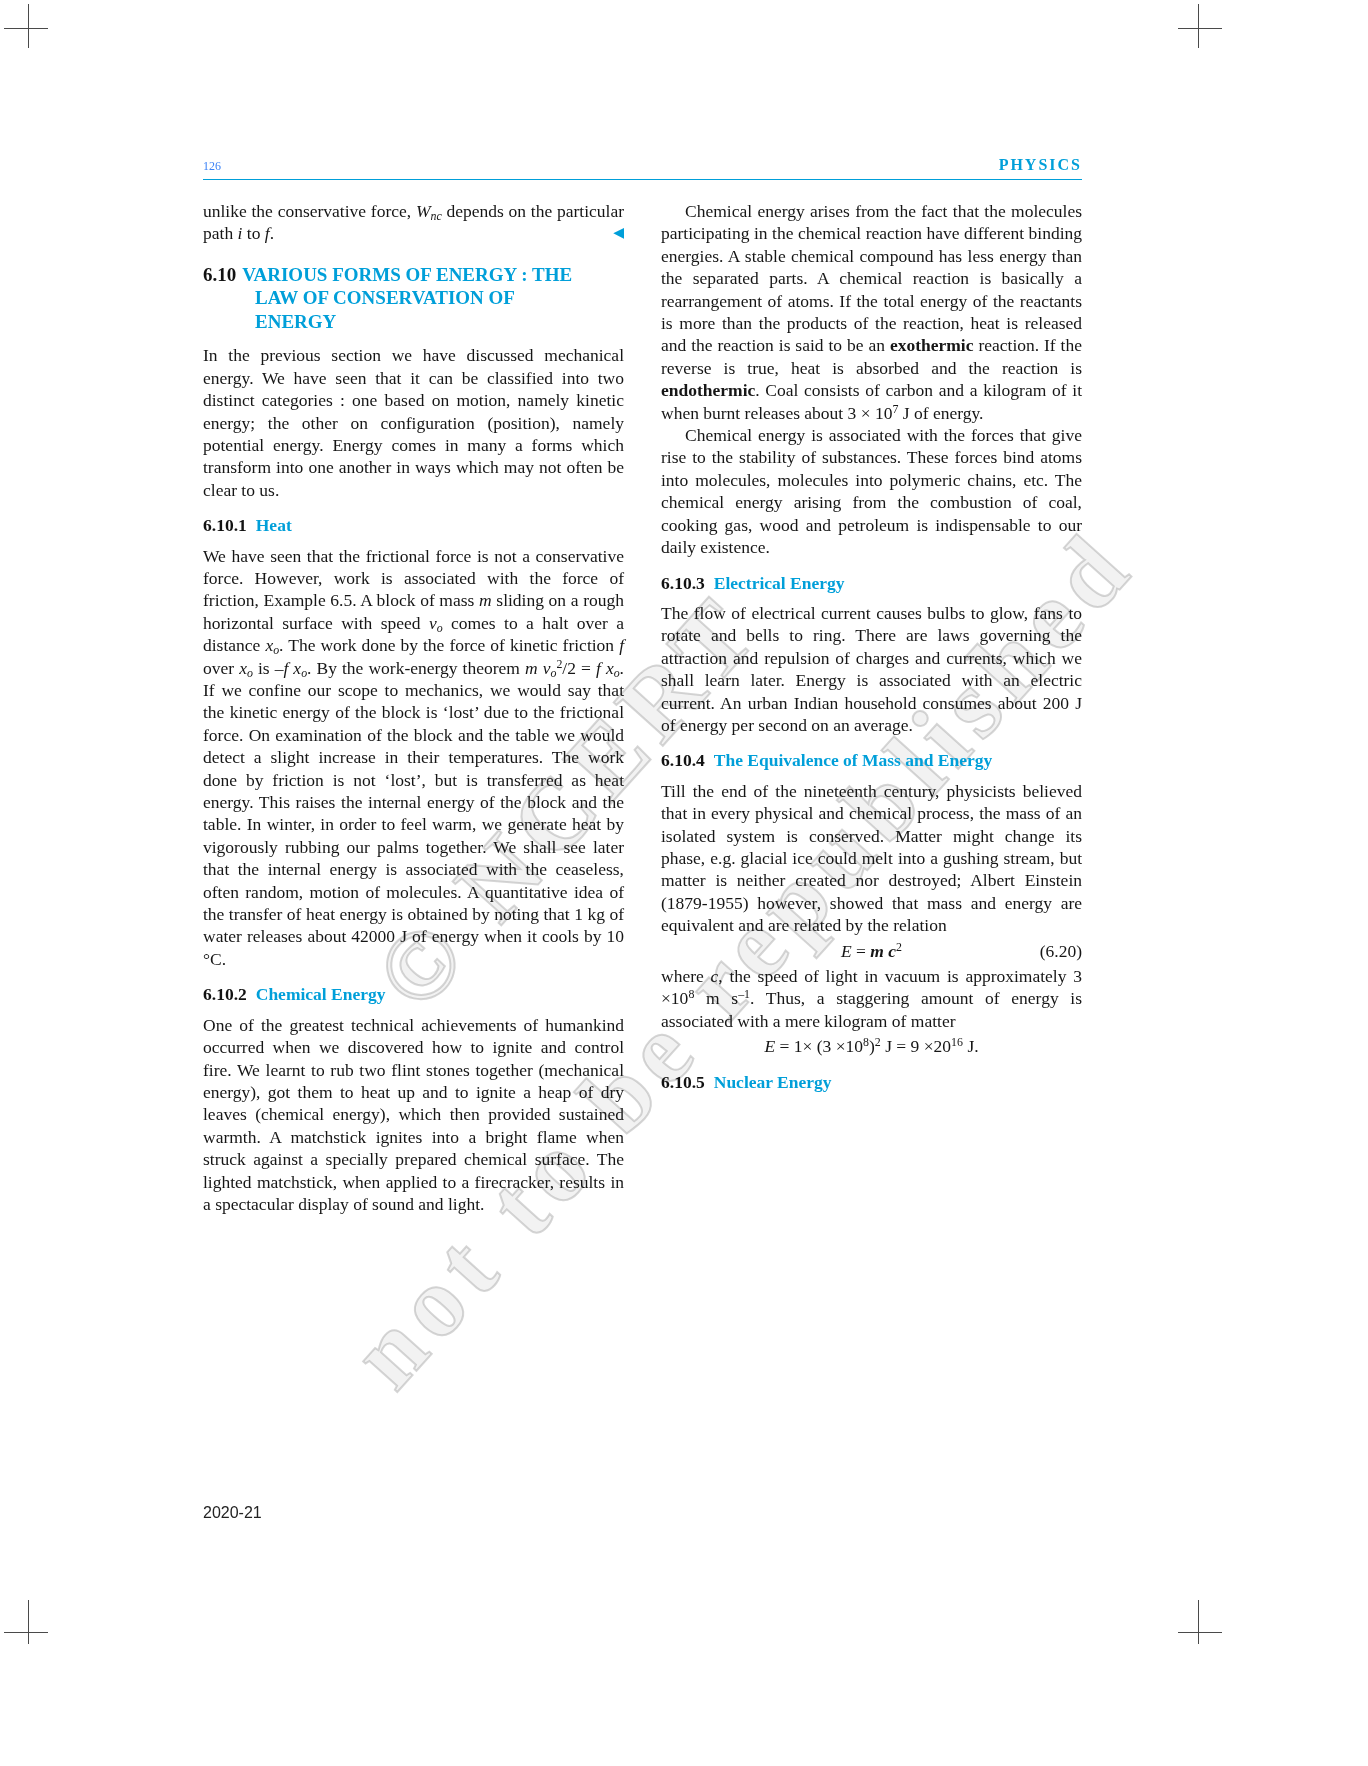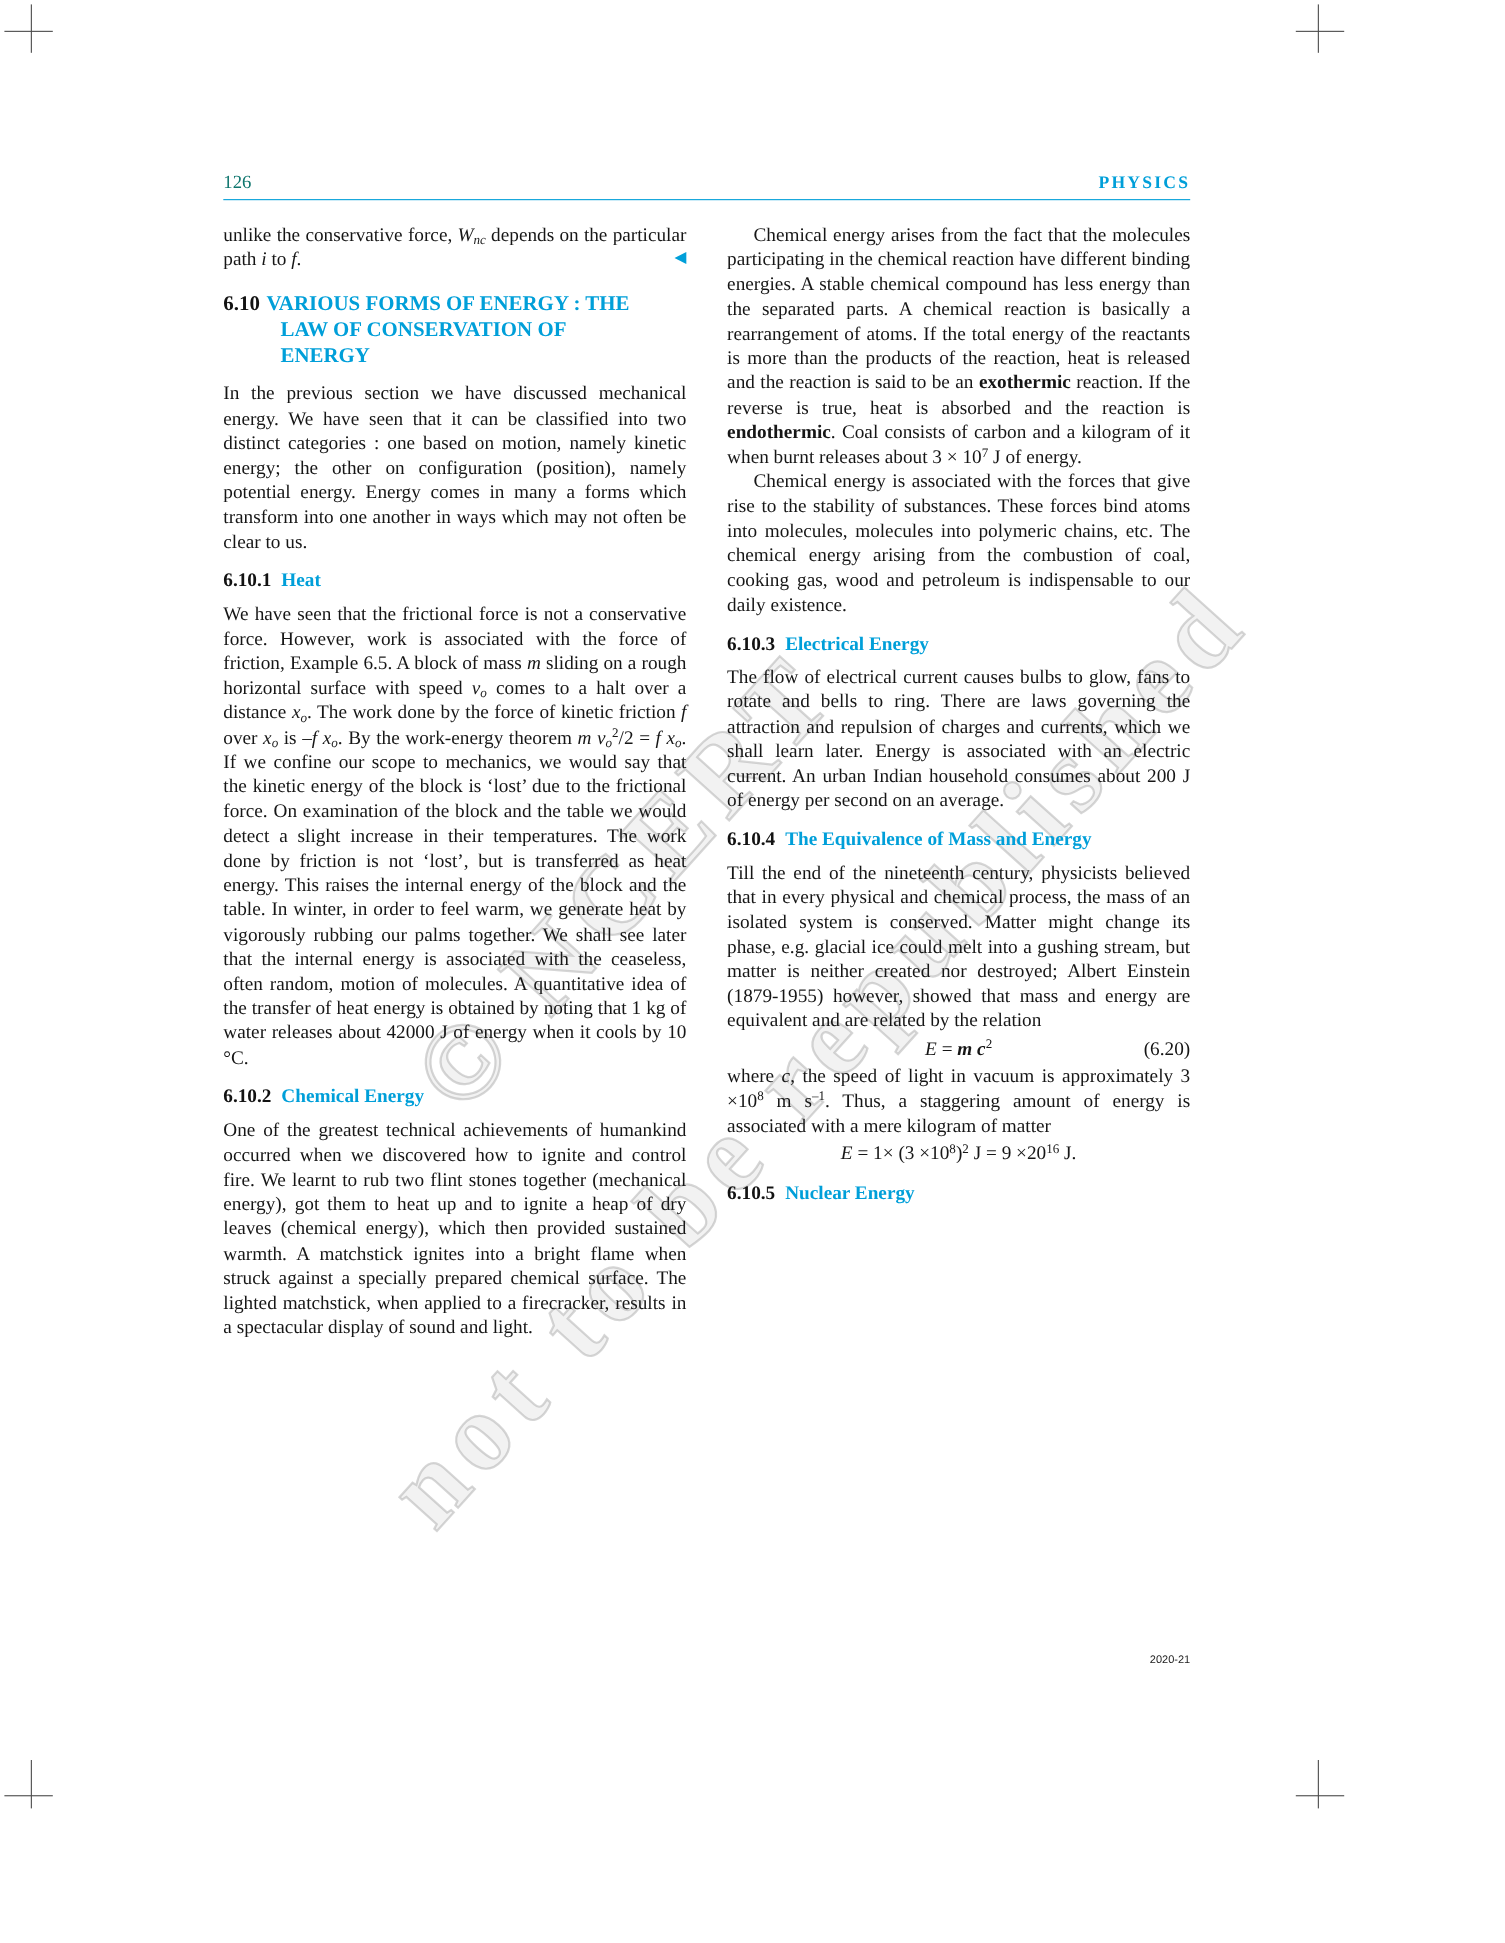--- a/index.html
+++ b/index.html
@@ -27,21 +27,21 @@
     text-align:center; white-space:nowrap;
     color:rgba(185,185,185,0.18);
     -webkit-text-stroke:2px rgba(165,165,165,0.45);
     pointer-events:none; user-select:none;
   }
   .content { position:absolute; left:203px; top:156px; width:879px; z-index:2; }
   .pg-header {
     display:flex; justify-content:space-between; align-items:flex-end;
     border-bottom:1.5px solid var(--accent); padding-bottom:5px;
   }
-  .pg-num { font-size:17px; color:#0f766e; }
+  .pg-num { font-size:12px; color:#3b82f6; }
   .pg-subject { font-size:16px; font-weight:bold; color:var(--accent); letter-spacing:2px; }
   .columns { display:flex; gap:37px; margin-top:20px; }
   .col { width:421px; font-size:17.5px; line-height:22.4px; text-align:justify; }
   p.body { margin:0; }
   p.ind { text-indent:24px; }
   .tri { float:right; color:var(--accent); font-size:14px; line-height:22.4px; }
   .h-main {
     font-size:19px; line-height:23.5px; font-weight:bold;
     margin:18px 0 11px; padding-left:52px; text-indent:-52px; max-width:392px;
     text-align:left;
@@ -50,21 +50,21 @@
   .hnum { color:#121212; }
   .h-sub .hnum { margin-right:9px; }
   .h-main .hnum { margin-right:6px; }
   .hcy { color:var(--accent); }
   sub { font-size:68%; line-height:0; vertical-align:-0.25em; }
   sup { font-size:68%; line-height:0; vertical-align:0.5em; }
   .eq { position:relative; text-align:center; margin:3px 0; line-height:22.4px; }
   .eqlbl { position:absolute; right:0; top:0; }
   .footer {
     position:absolute; left:203px; top:1504px; width:879px; z-index:2;
-    text-align:right; font-family:"Liberation Sans", sans-serif; font-size:10px; color:#222;
+    text-align:left; font-family:"Liberation Sans", sans-serif; font-size:16px; color:#222;
   }
 </style>
 </head>
 <body>
 
 <div class="sheet">
 
   <div>
     <i class="m tl-v"></i>
     <i class="m tl-h"></i>

